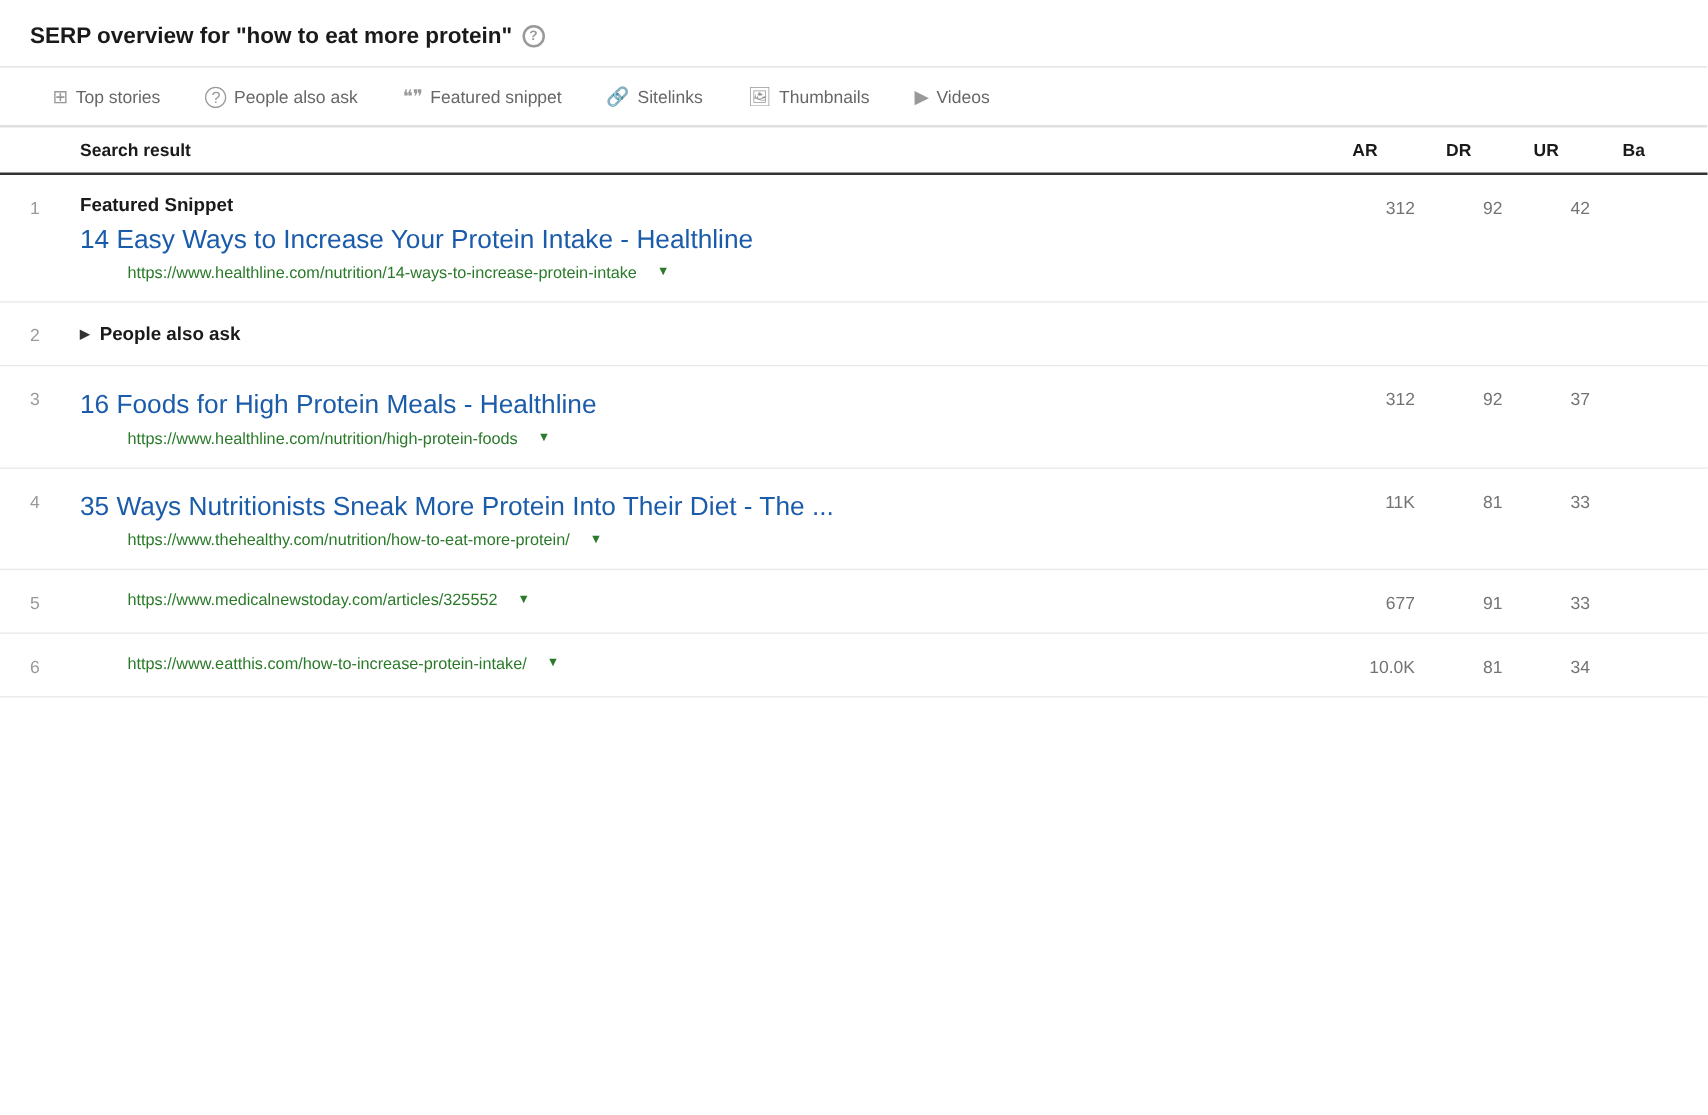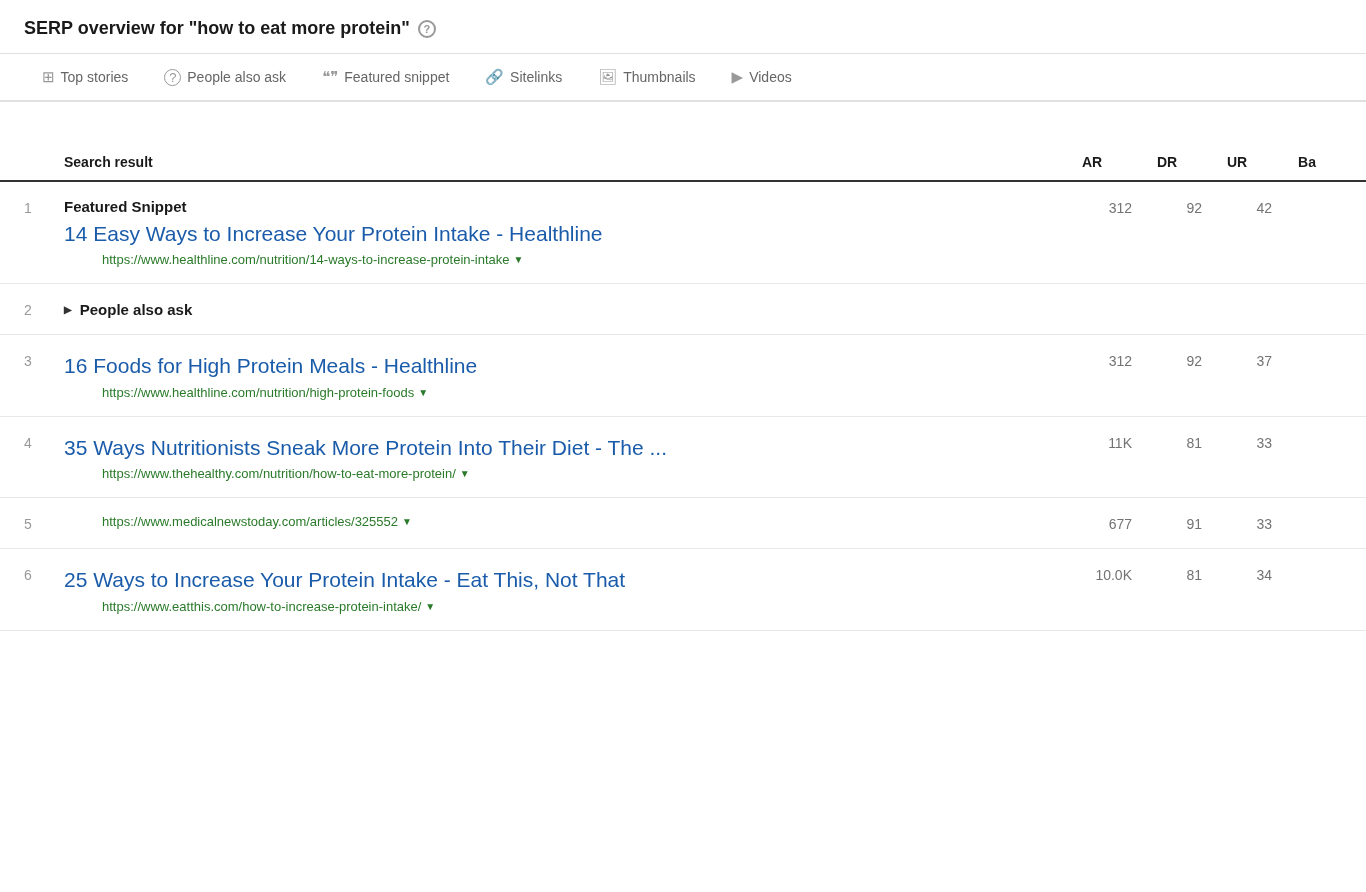--- a/index.html
+++ b/index.html
@@ -114,21 +114,21 @@
       cursor: pointer;
       line-height: 1.4;
     }
 
     .result-url {
       font-size: 13px;
       color: #2a7a2a;
       cursor: pointer;
       display: flex;
       align-items: center;
-      gap: 4px;
+      gap: 16px;
       padding-left: 38px;
     }
 
     .dropdown-arrow {
       color: #2a7a2a;
       font-size: 10px;
     }
 
     .metric {
       text-align: right;
@@ -179,21 +179,21 @@
   <div class="serp-nav-item">
     <span class="nav-icon">🖼</span>
     <span>Thumbnails</span>
   </div>
   <div class="serp-nav-item">
     <span class="nav-icon">▶</span>
     <span>Videos</span>
   </div>
 </div>
 
-<div class="table-header" style="grid-template-columns: 40px 1fr 80px 70px 70px 70px; margin-top: 42px;">
+<div class="table-header" style="grid-template-columns: 40px 1fr 80px 70px 70px 70px;">
   <div></div>
   <div>Search result</div>
   <div class="col-right">AR</div>
   <div class="col-right">DR</div>
   <div class="col-right">UR</div>
   <div class="col-right">Ba</div>
 </div>
 
 <div>
 
@@ -261,21 +261,20 @@
     </div>
     <div class="metric">677</div>
     <div class="metric">91</div>
     <div class="metric">33</div>
     <div class="metric"></div>
   </div>
 
   <div class="result-row" style="grid-template-columns: 40px 1fr 80px 70px 70px 70px;">
     <div class="row-number">6</div>
     <div class="result-content">
-      <a class="result-title">25 Ways to Increase Your Protein Intake - Eat This, Not That</a>
       <span class="result-url">
         <span>https://www.eatthis.com/how-to-increase-protein-intake/</span>
         <span class="dropdown-arrow">▼</span>
       </span>
     </div>
     <div class="metric">10.0K</div>
     <div class="metric">81</div>
     <div class="metric">34</div>
     <div class="metric"></div>
   </div>

